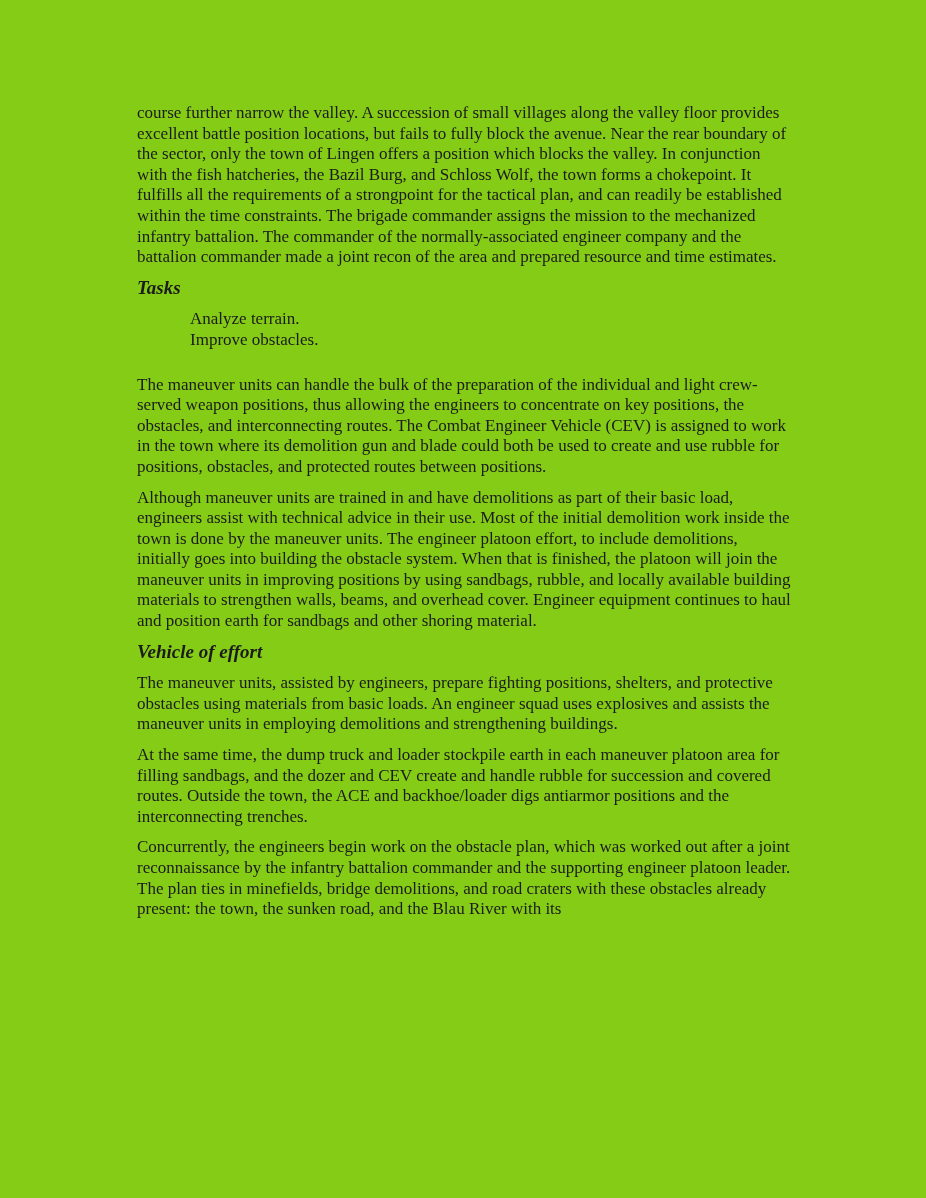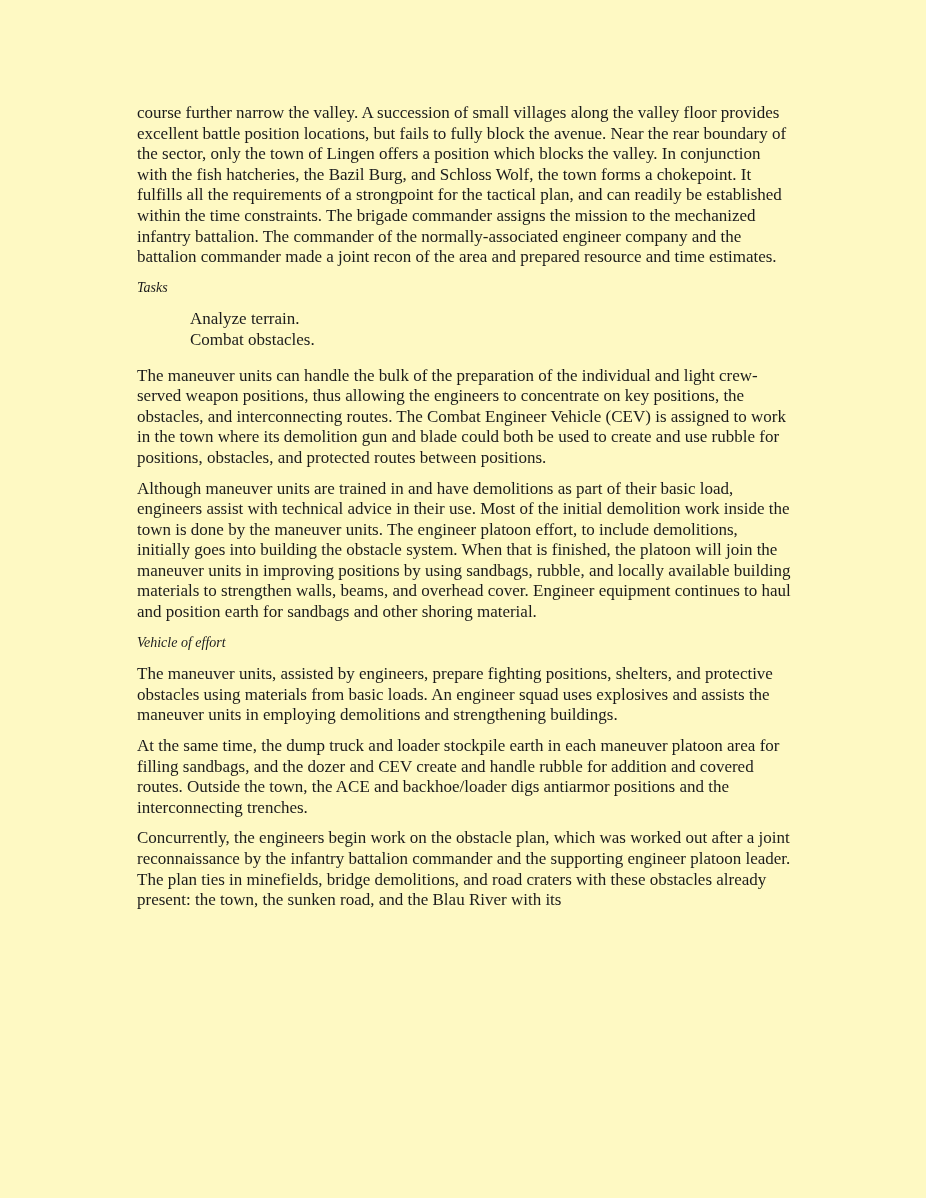--- a/index.html
+++ b/index.html
@@ -6,60 +6,60 @@
   html, body {
     width: 926px;
     height: 1198px;
     background: #ffffff;
     font-family: "Liberation Serif", "DejaVu Serif", serif;
   }
   .page {
     position: relative;
     width: 926px;
     height: 1198px;
-    background: #fef9c3;
+    background: #84cc16;
     overflow: hidden;
   }
   .content {
     position: absolute;
     left: 137px;
     top: 103px;
     width: 656px;
     color: #1b1b1b;
     font-size: 17px;
     line-height: 20.6px;
     text-rendering: optimizeLegibility;
   }
   .para {
     margin: 0 0 10px 0;
   }
   .heading {
-    font-size: 14px;
-    font-weight: normal;
+    font-size: 19px;
+    font-weight: bold;
     font-style: italic;
     margin: 3px 0 11px 0;
   }
   .task-list {
-    margin: 0 0 15px 53px;
+    margin: 0 0 24px 53px;
   }
   .list-item {
     margin: 0;
   }
 </style>
 </head>
 <body>
 
 <div class="page">
   <main class="content">
       <p class="para">course further narrow the valley. A succession of small villages along the valley floor provides excellent battle position locations, but fails to fully block the avenue. Near the rear boundary of the sector, only the town of Lingen offers a position which blocks the valley. In conjunction with the fish hatcheries, the Bazil Burg, and Schloss Wolf, the town forms a chokepoint. It fulfills all the requirements of a strongpoint for the tactical plan, and can readily be established within the time constraints. The brigade commander assigns the mission to the mechanized infantry battalion. The commander of the normally-associated engineer company and the battalion commander made a joint recon of the area and prepared resource and time estimates.</p>
       <h3 class="heading">Tasks</h3>
       <div class="task-list">
         <div class="list-item">Analyze terrain.</div>
-        <div class="list-item">Combat obstacles.</div>
+        <div class="list-item">Improve obstacles.</div>
       </div>
       <p class="para">The maneuver units can handle the bulk of the preparation of the individual and light crew-served weapon positions, thus allowing the engineers to concentrate on key positions, the obstacles, and interconnecting routes. The Combat Engineer Vehicle (CEV) is assigned to work in the town where its demolition gun and blade could both be used to create and use rubble for positions, obstacles, and protected routes between positions.</p>
       <p class="para">Although maneuver units are trained in and have demolitions as part of their basic load, engineers assist with technical advice in their use. Most of the initial demolition work inside the town is done by the maneuver units. The engineer platoon effort, to include demolitions, initially goes into building the obstacle system. When that is finished, the platoon will join the maneuver units in improving positions by using sandbags, rubble, and locally available building materials to strengthen walls, beams, and overhead cover. Engineer equipment continues to haul and position earth for sandbags and other shoring material.</p>
       <h3 class="heading">Vehicle of effort</h3>
       <p class="para">The maneuver units, assisted by engineers, prepare fighting positions, shelters, and protective obstacles using materials from basic loads. An engineer squad uses explosives and assists the maneuver units in employing demolitions and strengthening buildings.</p>
-      <p class="para">At the same time, the dump truck and loader stockpile earth in each maneuver platoon area for filling sandbags, and the dozer and CEV create and handle rubble for addition and covered routes. Outside the town, the ACE and backhoe/loader digs antiarmor positions and the interconnecting trenches.</p>
+      <p class="para">At the same time, the dump truck and loader stockpile earth in each maneuver platoon area for filling sandbags, and the dozer and CEV create and handle rubble for succession and covered routes. Outside the town, the ACE and backhoe/loader digs antiarmor positions and the interconnecting trenches.</p>
       <p class="para">Concurrently, the engineers begin work on the obstacle plan, which was worked out after a joint reconnaissance by the infantry battalion commander and the supporting engineer platoon leader. The plan ties in minefields, bridge demolitions, and road craters with these obstacles already present: the town, the sunken road, and the Blau River with its</p>
     </main>
 </div>
 
 </body></html>

